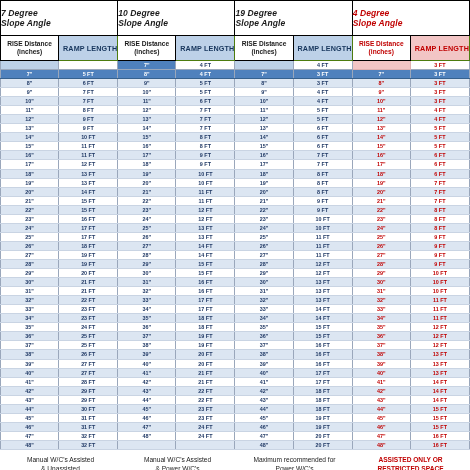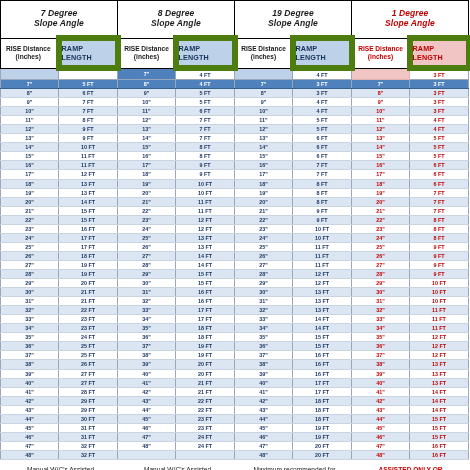--- a/index.html
+++ b/index.html
@@ -15,21 +15,20 @@
 
   
   col.rise{width:58px;}
   col.ramp{width:59px;}
 
   
   .angle-title{
     height:34px;
     border:1px solid #000000;
     background:#ffffff;
-    text-align:center;
     vertical-align:middle;
     font-style:italic;
     font-weight:bold;
     font-size:8.5px;
     line-height:1.22;
     color:#1a1a1a;
     letter-spacing:.1px;
   }
   .angle-title.red{color:#c00000;}
 
@@ -37,23 +36,23 @@
   .sub-rise{
     height:24px;
     border:1px solid #000000;
     background:#ffffff;
     text-align:center;vertical-align:middle;
     font-size:6.6px;font-weight:bold;line-height:1.25;color:#1a1a1a;
   }
   .sub-rise.red{color:#c00000;}
   .sub-ramp{
     height:24px;
-    border:6px solid #4d7c0f;
+    border:1px solid #4d7c0f;
     background:#bdd1e8;
-    text-align:left;vertical-align:middle;
+    text-align:right;vertical-align:middle;
     font-size:7.2px;font-weight:bold;letter-spacing:.15px;color:#16355c;
   }
   .sub-ramp.red{background:#f2c5c5;color:#c00000;}
 
   
   tr.drow td{height:8.05px;}
   td.cell{
     text-align:center;vertical-align:middle;
     font-size:5.4px;font-weight:bold;
     border-left:1px solid #9aa7bb;border-right:1px solid #9aa7bb;
@@ -110,29 +109,29 @@
       <col class="rise">
         <col class="ramp">
     </colgroup>
     <tbody id="table-body">
         <tr>
           <td colspan="2" class="angle-title">
             <div>7 Degree</div>
             <div>Slope Angle</div>
           </td>
           <td colspan="2" class="angle-title">
-            <div>8 Degree</div>
+            <div>10 Degree</div>
             <div>Slope Angle</div>
           </td>
           <td colspan="2" class="angle-title">
             <div>19 Degree</div>
             <div>Slope Angle</div>
           </td>
           <td colspan="2" class="angle-title red">
-            <div>1 Degree</div>
+            <div>4 Degree</div>
             <div>Slope Angle</div>
           </td>
         </tr>
         <tr>
           <td class="sub-rise">
             <div>RISE Distance</div>
             <div>(inches)</div>
           </td>
           <td class="sub-ramp">RAMP LENGTH</td>
           <td class="sub-rise">

